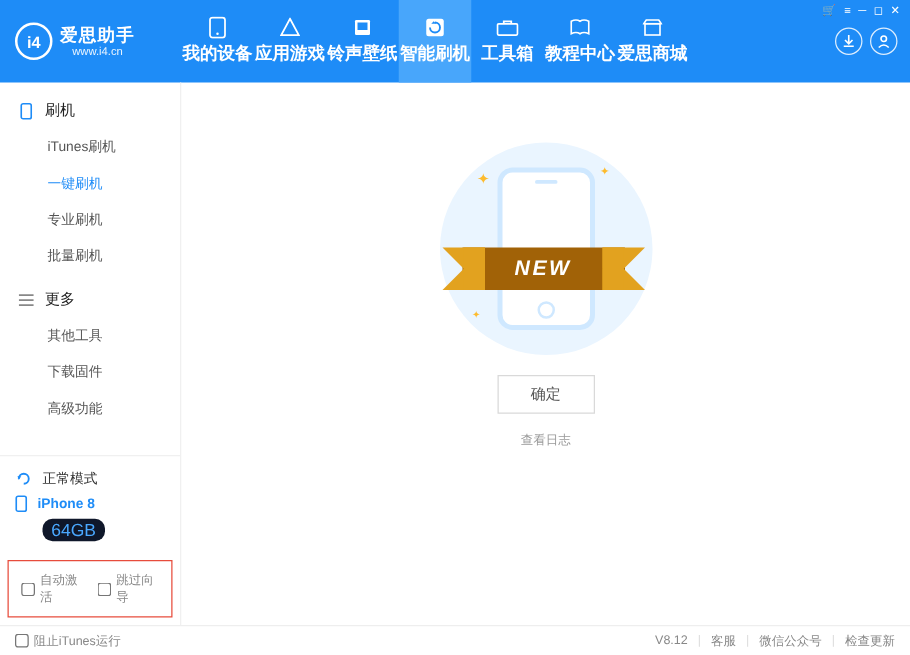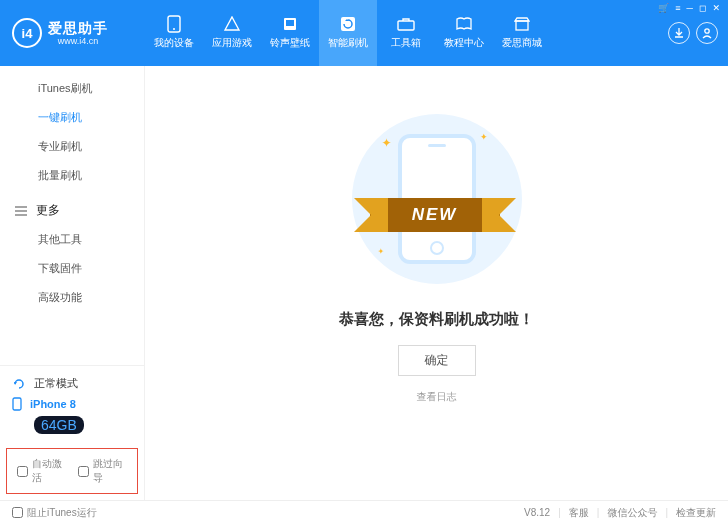--- a/index.html
+++ b/index.html
@@ -5,21 +5,21 @@
   * { margin: 0; padding: 0; box-sizing: border-box; font-family: "Microsoft YaHei", sans-serif; }
   html, body { width: 728px; height: 524px; overflow: hidden; }
   .app { width: 728px; height: 524px; display: flex; flex-direction: column; background: #fff; }
   .header { height: 66px; background: #1e8cf7; display: flex; align-items: center; color: #fff; }
   .brand { display: flex; align-items: center; padding-left: 12px; width: 145px; }
   .brand-logo { width: 30px; height: 30px; border: 2px solid #fff; border-radius: 50%; display: flex; align-items: center; justify-content: center; font-weight: bold; font-size: 13px; flex-shrink: 0; }
   .brand-text { display: flex; flex-direction: column; margin-left: 6px; line-height: 1; text-align: center; }
   .brand-name { font-size: 14px; font-weight: bold; letter-spacing: 1px; }
   .brand-url { font-size: 9px; opacity: .9; margin-top: 2px; }
   .nav { display: flex; flex: 1; height: 100%; }
-  .nav-item { display: flex; flex-direction: column; align-items: center; justify-content: center; width: 58px; height: 100%; font-size: 10px; gap: 4px; cursor: pointer; }
+  .nav-item { display: flex; flex-direction: column; align-items: center; justify-content: center; width: 58px; height: 100%; font-size: 14px; gap: 4px; cursor: pointer; font-weight: bold; }
   .nav-item.active { background: #48a6fb; }
   .nav-icon { width: 18px; height: 16px; display: flex; align-items: center; justify-content: center; }
   .header-right { display: flex; align-items: center; padding-right: 10px; gap: 6px; }
   .circ-btn { width: 22px; height: 22px; border: 1.5px solid rgba(255,255,255,.85); border-radius: 50%; display: flex; align-items: center; justify-content: center; cursor: pointer; }
   .win-ctrls { position: absolute; top: 3px; right: 8px; display: flex; gap: 6px; color: #fff; font-size: 9px; align-items: center; }
   .win-ctrls span { cursor: pointer; }
   .body { flex: 1; display: flex; min-height: 0; }
   .sidebar { width: 145px; border-right: 1px solid #f0f0f0; display: flex; flex-direction: column; overflow: hidden; }
   .side-scroll { flex: 1; overflow-y: auto; padding-top: 8px; }
   .side-group-title { display: flex; align-items: center; gap: 8px; padding: 6px 14px; color: #222; font-size: 12px; }
@@ -148,20 +148,28 @@
             <circle cx="6" cy="4" r="2.2" fill="none" stroke="#fff" stroke-width="1.3"></circle>
             <path d="M2 11 Q6 7 10 11" fill="none" stroke="#fff" stroke-width="1.3"></path>
           </svg>
         </div>
     </div>
   </div>
 
   <div class="body">
     <div class="sidebar">
       <div class="side-scroll">
+        <div class="side-group-title">
+          <span class="gt-icon">
+              <svg width="10" height="14" viewBox="0 0 10 14">
+                <rect x="1" y="1" width="8" height="12" rx="1.5" fill="none" stroke="#1e8cf7" stroke-width="1.3"></rect>
+              </svg>
+            </span>
+          <span>刷机</span>
+        </div>
         <div class="side-sub">iTunes刷机</div>
         <div class="side-sub active">一键刷机</div>
         <div class="side-sub">专业刷机</div>
         <div class="side-sub">批量刷机</div>
 
         <div class="side-group-title" style="margin-top:6px">
           <span class="gt-icon">
               <svg width="12" height="10" viewBox="0 0 12 10">
                 <path d="M0 1 H12 M0 5 H12 M0 9 H12" stroke="#888" stroke-width="1.4"></path>
               </svg>
@@ -207,21 +215,20 @@
     </div>
 
     <div class="main">
       <div class="illus">
         <span class="star" style="top:22px;left:30px">✦</span>
         <span class="star" style="top:18px;right:34px;font-size:9px">✦</span>
         <span class="star" style="bottom:28px;left:26px;font-size:8px">✦</span>
         <div class="phone"></div>
         <div class="ribbon">NEW</div>
       </div>
-      <div class="msg">恭喜您，保资料刷机成功啦！</div>
       <button class="ok-btn">确定</button>
       <div class="log-link">查看日志</div>
     </div>
   </div>
 
   <div class="footer">
     <label class="chk">
       <input type="checkbox" style="">
         <span>阻止iTunes运行</span>
     </label>

